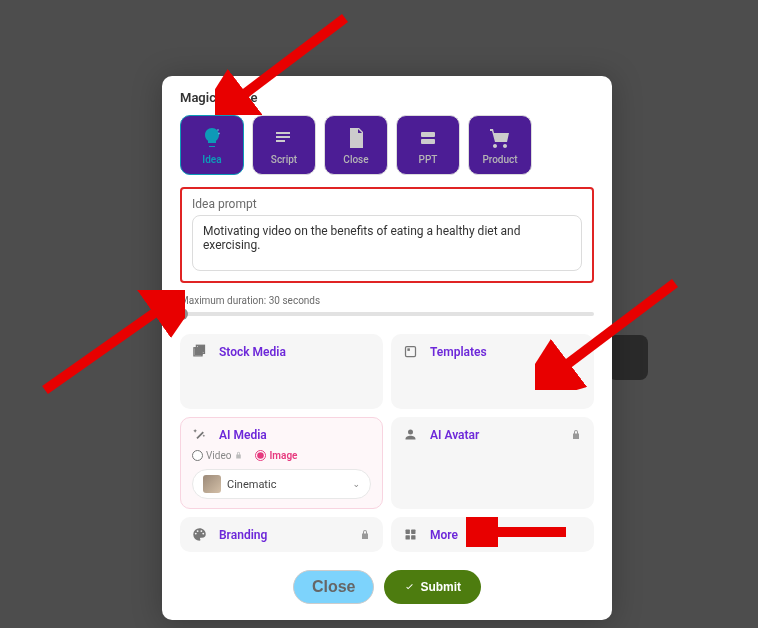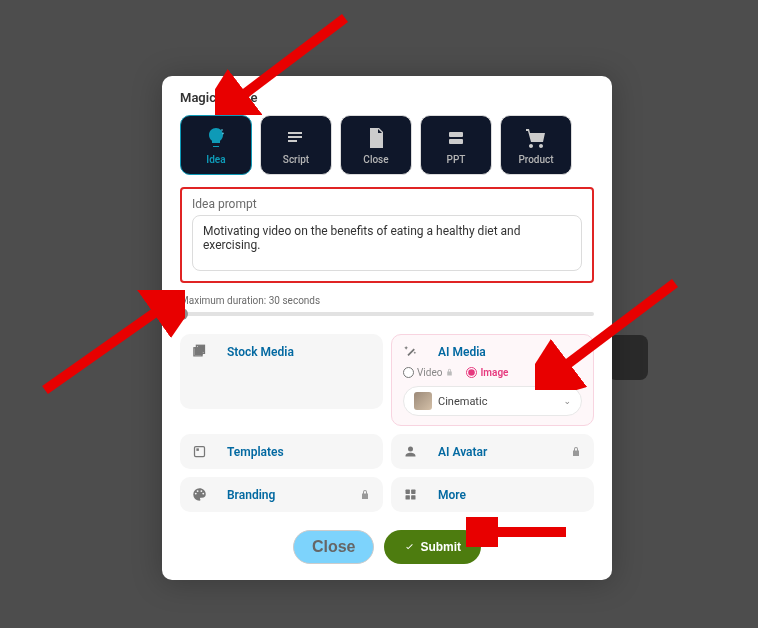--- a/index.html
+++ b/index.html
@@ -35,31 +35,31 @@
       font-weight: 600;
       color: #333;
       margin-bottom: 10px;
     }
     .tab-row {
       display: flex;
       gap: 8px;
       margin-bottom: 12px;
     }
     .tab {
-      width: 72px;
+      width: 64px;
       height: 60px;
       border: 1.5px solid #dcdcdc;
       border-radius: 10px;
       display: flex;
       flex-direction: column;
       align-items: center;
       justify-content: center;
       gap: 4px;
       cursor: pointer;
-      background: #0f172a;
+      background: #4c1d95;
     }
     .tab svg { width: 24px; height: 24px; }
     .tab-label { font-size: 10px; color: #b5b5b5; font-weight:500; }
     .tab.active { border-color: #0e9ab7; }
     .tab.active .tab-label { color: #0e9ab7; font-weight:600; }
     .prompt-box {
       border: 2px solid #e02424;
       border-radius: 4px;
       padding: 8px 10px 6px;
       margin-bottom: 12px;
@@ -115,24 +115,24 @@
       cursor: pointer;
     }
     .option-card.selected {
       background: #fef7f9;
       border: 1px solid #f8d4e0;
       padding: 9px 11px;
     }
     .option-head {
       display: flex;
       align-items: center;
-      gap: 20px;
+      gap: 12px;
       font-size: 12px;
       font-weight: 600;
-      color: #0369a1;
+      color: #6d28d9;
     }
     .option-head svg { width: 15px; height: 15px; }
     .lock-icon {
       position: absolute;
       right: 12px;
       top: 12px;
       width: 12px;
       height: 12px;
       color: #999;
     }
@@ -259,20 +259,29 @@
 
   <div class="options-grid">
     <div class="option-card tall">
       <div class="option-head">
         <svg viewBox="0 0 24 24">
             <path fill="#777" d="M4 5h13v13H4zM7 2h13v13"></path>
             <rect fill="none" stroke="#777" stroke-width="2" x="3" y="6" width="13" height="13"></rect>
             <rect fill="none" stroke="#777" stroke-width="2" x="7" y="2" width="13" height="13"></rect>
           </svg>
         <span>Stock Media</span>
+      </div>
+    </div>
+    <div class="option-card">
+      <div class="option-head">
+        <svg viewBox="0 0 24 24">
+            <rect fill="none" stroke="#777" stroke-width="2" x="4" y="4" width="16" height="16" rx="2"></rect>
+            <rect fill="#777" x="7" y="7" width="4" height="4"></rect>
+          </svg>
+        <span>Templates</span>
       </div>
     </div>
     <div class="option-card selected">
       <div class="option-head">
         <svg viewBox="0 0 24 24">
             <path fill="#777" d="M7 17l10-10 2 2L9 19zM5 3l1 2 2 1-2 1-1 2-1-2-2-1 2-1zM19 12l.7 1.4 1.4.7-1.4.7L19 16l-.7-1.4-1.4-.7 1.4-.7z"></path>
           </svg>
         <span>AI Media</span>
       </div>
       <div class="radio-row">
@@ -285,29 +294,20 @@
         </label>
         <label class="radio-opt selected">
           <input type="radio" name="aimedia" checked="" style="">
           <span>Image</span>
         </label>
       </div>
       <div class="dropdown">
         <span class="swatch"></span>
         <span>Cinematic</span>
         <span class="chevron">⌄</span>
-      </div>
-    </div>
-    <div class="option-card">
-      <div class="option-head">
-        <svg viewBox="0 0 24 24">
-            <rect fill="none" stroke="#777" stroke-width="2" x="4" y="4" width="16" height="16" rx="2"></rect>
-            <rect fill="#777" x="7" y="7" width="4" height="4"></rect>
-          </svg>
-        <span>Templates</span>
       </div>
     </div>
     <div class="option-card">
       <div class="option-head">
         <svg viewBox="0 0 24 24">
             <path fill="#777" d="M12 12a4 4 0 100-8 4 4 0 000 8zm0 2c-4 0-8 2-8 5v1h16v-1c0-3-4-5-8-5z"></path>
           </svg>
         <span>AI Avatar</span>
       </div>
       <svg class="lock-icon" viewBox="0 0 24 24">

